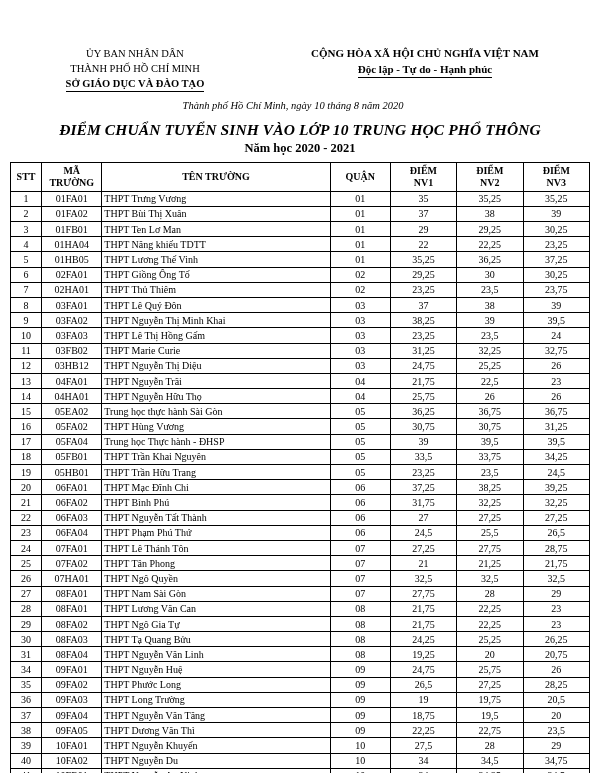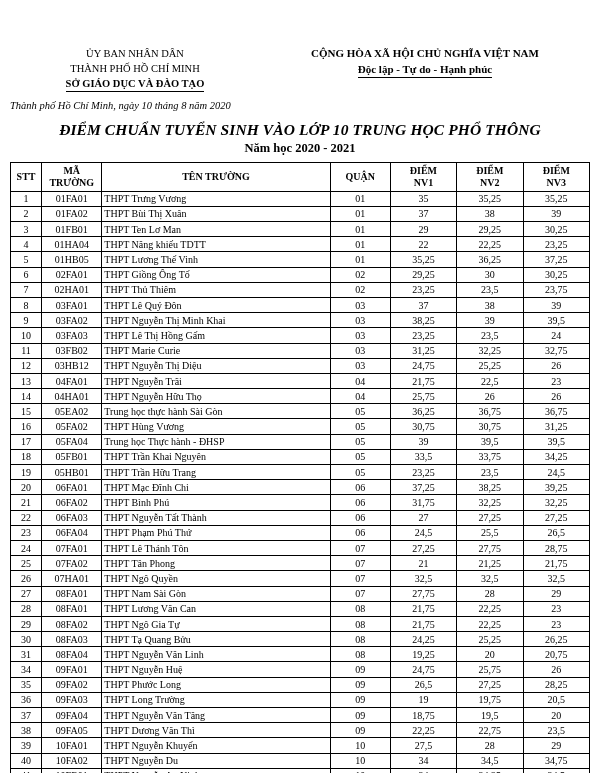--- a/index.html
+++ b/index.html
@@ -45,21 +45,21 @@
     line-height: 1.45;
   }
   .bold { font-weight: bold; }
   .underline-short {
     display: inline-block;
     border-bottom: 1px solid #000000;
     padding-bottom: 0px;
     line-height: 1.25;
   }
   .hdr-date {
-    text-align: left;
+    text-align: center;
     font-style: italic;
     font-size: 10.5px;
     margin-top: 8px;
     padding-right: 14px;
   }
 
   
   .title-block {
     text-align: center;
     margin-top: 10px;

